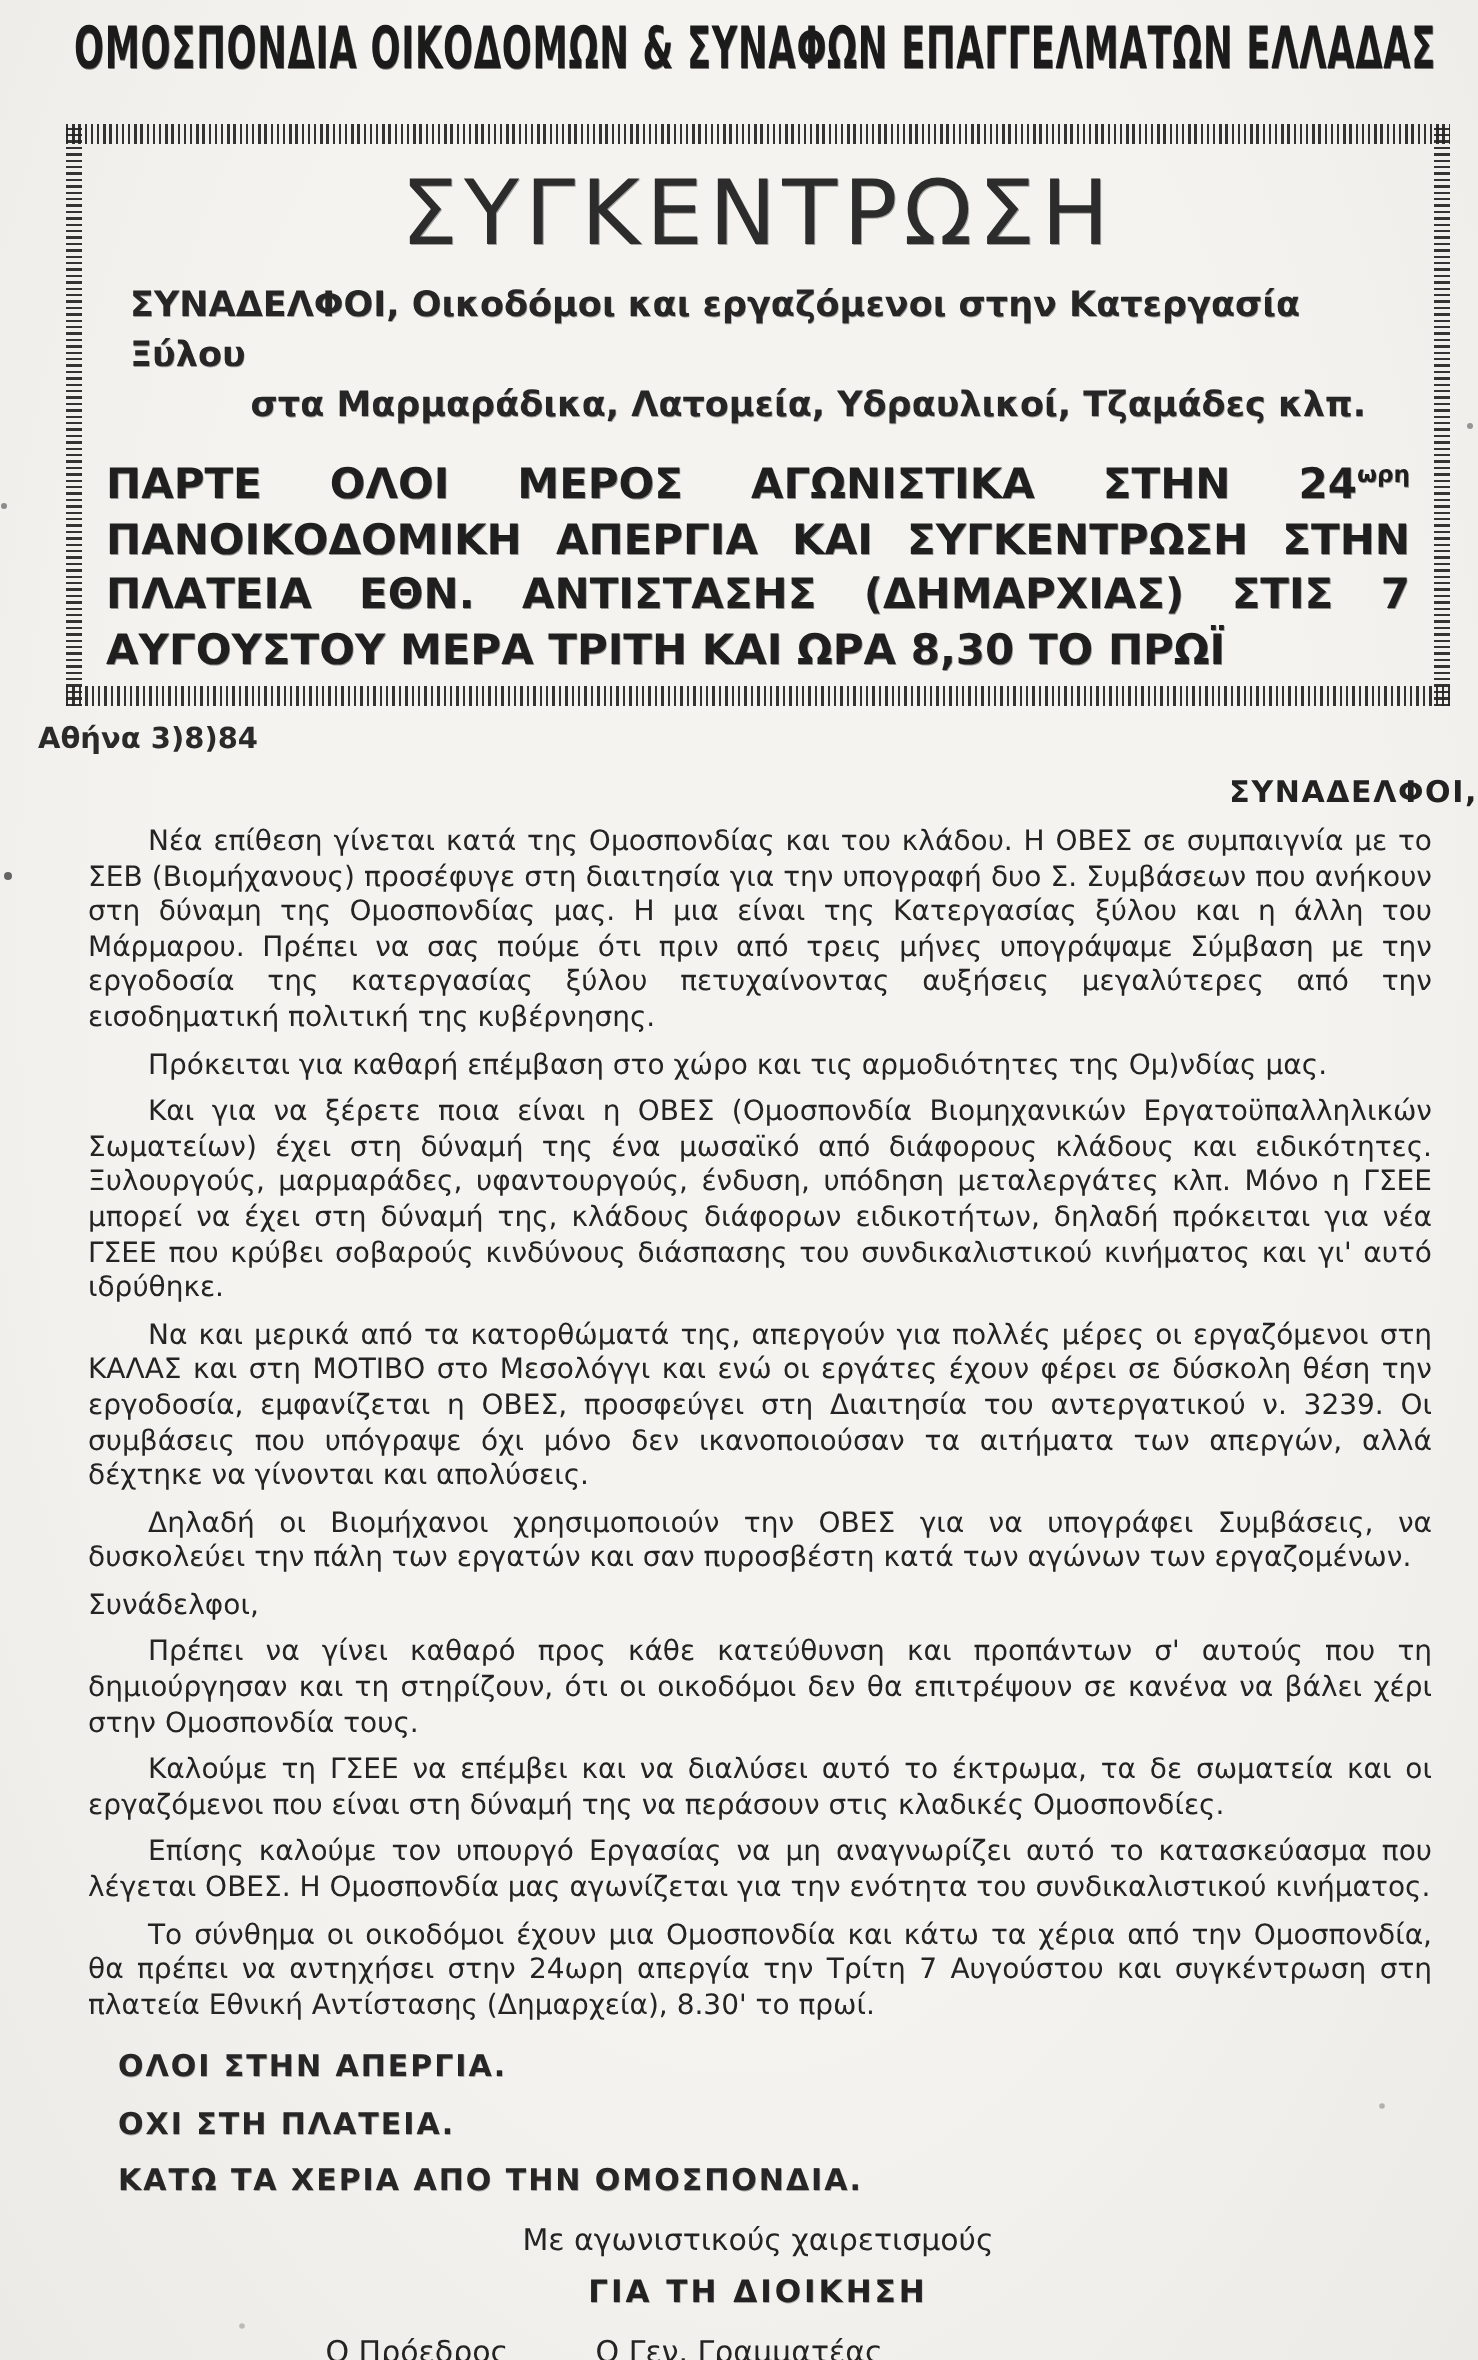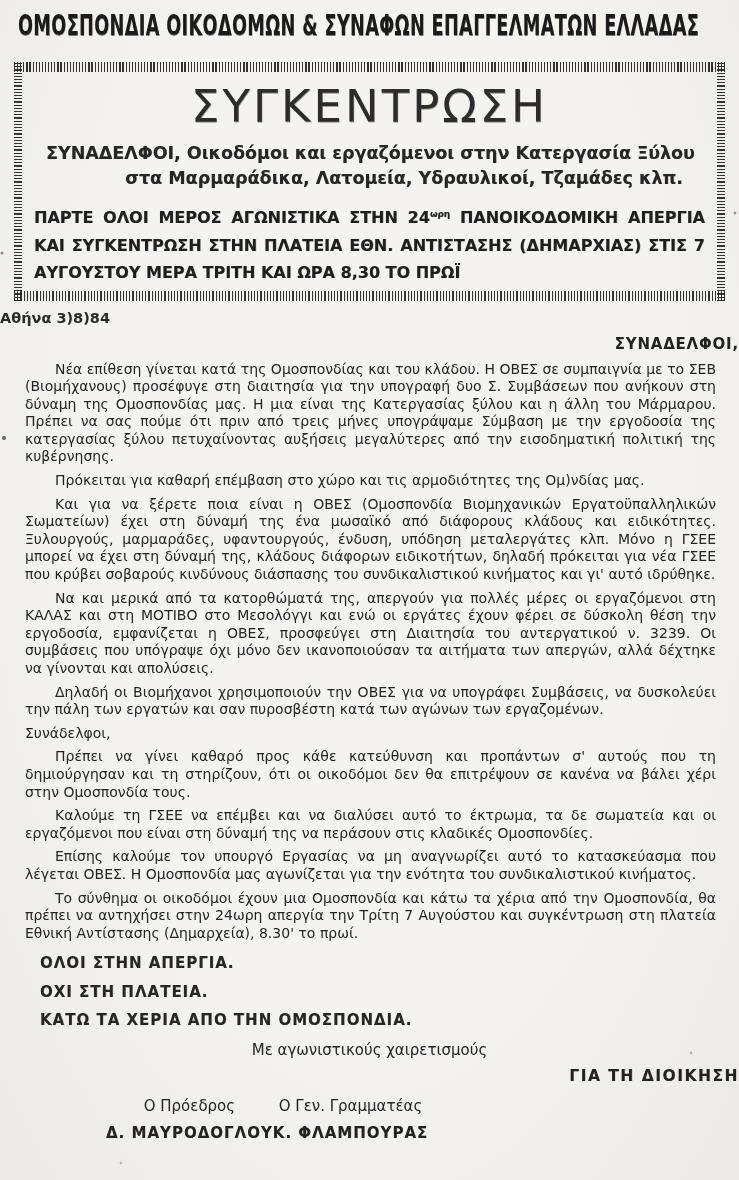--- a/index.html
+++ b/index.html
@@ -9,20 +9,21 @@
   }
   .page {
     position:relative;
     width:739px; height:1180px;
     margin:0 auto;
     background: radial-gradient(ellipse at 50% 40%, #f4f3f0 55%, #eceae6 100%);
     color: var(--ink, #222);
     overflow:hidden;
     box-sizing:border-box;
     padding-top:10px;
+    padding-left:19px;
   }
   
   .org-title-wrap { height:42px; overflow:visible; padding-left:18px; white-space:nowrap; }
   .org-title {
     display:inline-block;
     font-size:26px; font-weight:bold;
     letter-spacing:0.5px;
     color:#1b1b1b;
     transform: scale(0.68, 1.12);
     transform-origin: 0 50%;
@@ -71,21 +72,21 @@
     font-size:17.5px;
     color:#262626;
     line-height:25px;
     text-shadow: 0.3px 0.3px 0 rgba(30,30,30,0.4);
   }
   .box-sub.l1 { padding-left:12px; }
   .box-sub.l2 { text-align:right; padding-right:22px; }
   .box-call {
     margin-top:13px;
     font-weight:bold;
-    font-size:16px;
+    font-size:21px;
     line-height:27.5px;
     text-align:justify;
     color:#1f1f1f;
     text-shadow: 0.4px 0.4px 0 rgba(25,25,25,0.45);
   }
   .box-call sup { font-size:0.55em; vertical-align:super; line-height:0; }
   
   .dateline {
     text-align:left;
     margin:9px 42px 0 0;
@@ -115,21 +116,21 @@
   .slogan {
     font-weight:bold;
     font-size:15px;
     letter-spacing:1px;
     color:#262626;
     margin-bottom:10.5px;
     text-shadow: 0.3px 0.3px 0 rgba(30,30,30,0.35);
   }
   .close-salute { text-align:center; font-size:15px; margin-top:12px; color:#242424; }
   .close-admin {
-    text-align:right; font-weight:bold; font-size:15.5px;
+    text-align:center; font-weight:bold; font-size:15.5px;
     letter-spacing:1.5px; margin-top:8px; color:#222;
     text-shadow: 0.3px 0.3px 0 rgba(30,30,30,0.35);
   }
   .sig-row {
     display:flex; 
     padding:12px 88px 0 106px;
   }
   .sig-col { text-align:center; }
   .sig-col.right { padding-top:0; }
   .sig-role { font-size:15px; color:#242424; }

